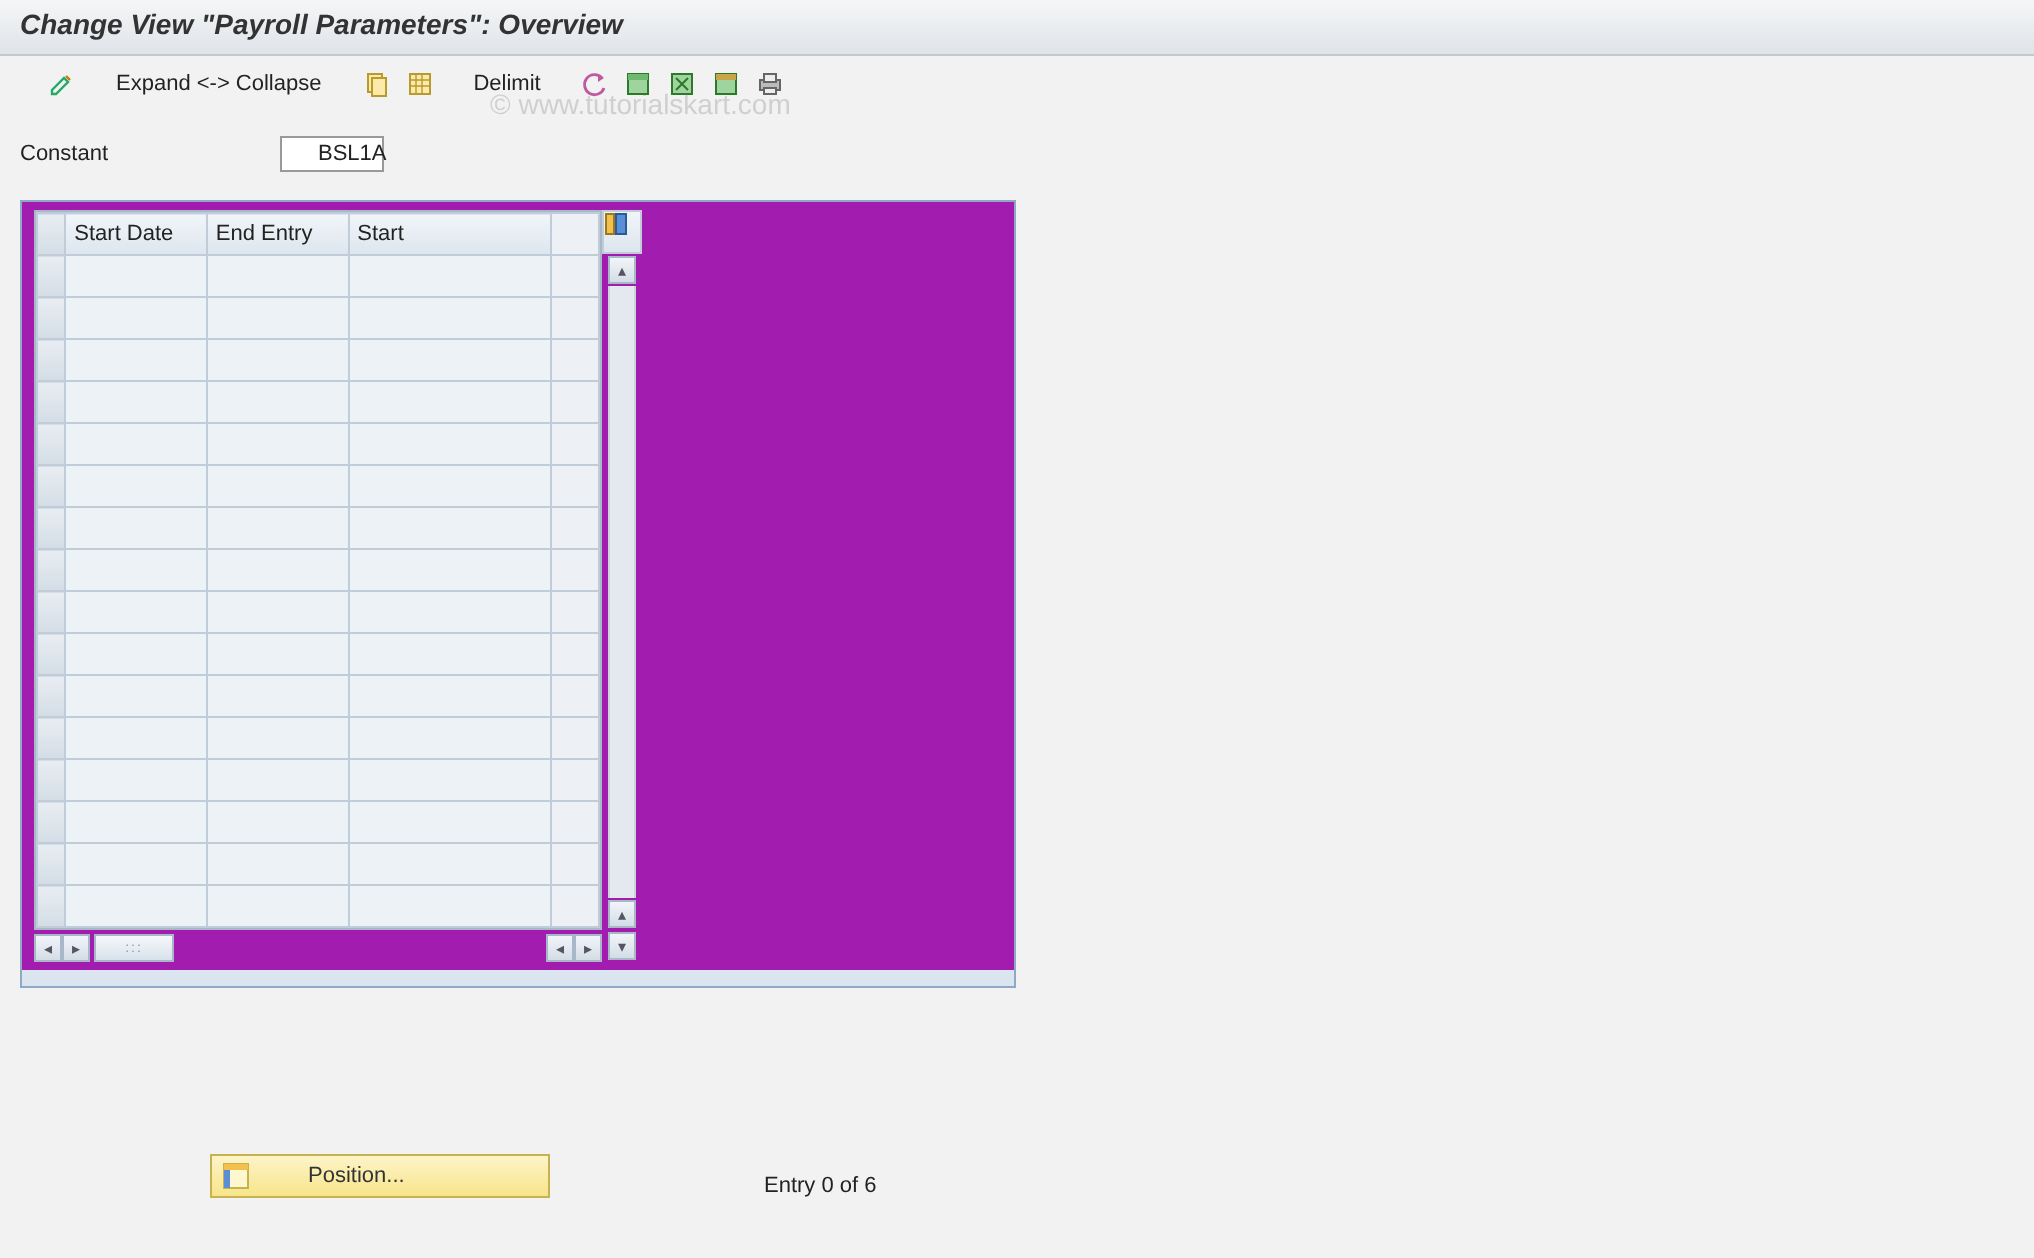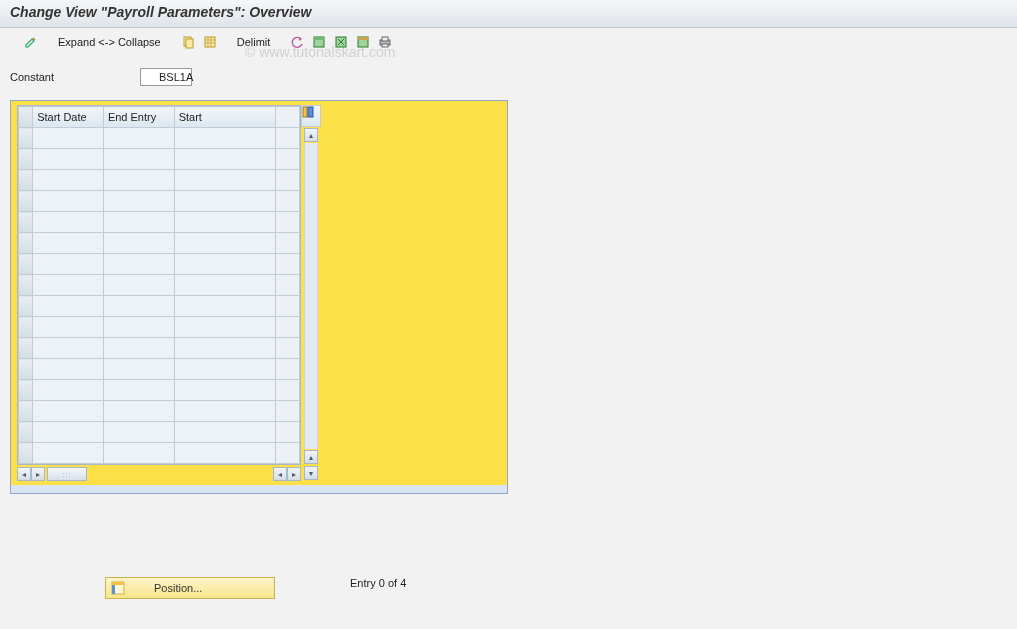--- a/index.html
+++ b/index.html
@@ -81,21 +81,21 @@
       background: linear-gradient(to bottom, #dbe6f2, #b9cde3);
       border-bottom: 1px solid #8fa8c6;
       padding: 2px 6px;
       font-size: 11px;
       color: #1a3a5a;
       height: 18px;
     }
     .panel-body {
       padding: 4px 8px 4px 6px;
       display: flex;
-      background:#fde047;
+      background:#a21caf;
     }
     .table-wrap {
       border: 1px solid #a8b8c8;
       background: #edf1f5;
       width: 284px;
     }
     .grid {
       border-collapse: collapse;
       width: 100%;
     }
@@ -173,22 +173,23 @@
       cursor:pointer;
       display:flex;align-items:center;justify-content:center;
       color:#99a;font-size:7px;letter-spacing:1px;
     }
     .hscroll .track { flex:1; height:14px; }
     .footer-row {
       position: absolute;
       left: 0; right: 0;
       bottom: 30px;
       display:flex;
-      align-items:flex-start;
+      align-items:flex-end;
       padding: 0 10px;
+      gap: 32px;
     }
     .position-btn {
       margin-left: 95px;
       width: 170px;
       height: 22px;
       background: linear-gradient(to bottom,#fdf4c8,#f7e58a);
       border:1px solid #c6b24e;
       display:flex;
       align-items:center;
       cursor:pointer;
@@ -450,14 +451,14 @@
   <div class="position-btn">
     <span class="btn-icon">
       <svg width="14" height="14">
           <rect x="1" y="1" width="12" height="12" fill="#fff7d0" stroke="#c6b24e"></rect>
           <rect x="1" y="1" width="12" height="3" fill="#f3c14b"></rect>
           <rect x="1" y="4" width="3" height="9" fill="#5a8fd6"></rect>
         </svg>
     </span>
     <span class="btn-text">Position...</span>
   </div>
-  <span class="entry-text">Entry 0 of 4</span>
+  <span class="entry-text">Entry 0 of 6</span>
 </div>
 
 </body></html>

